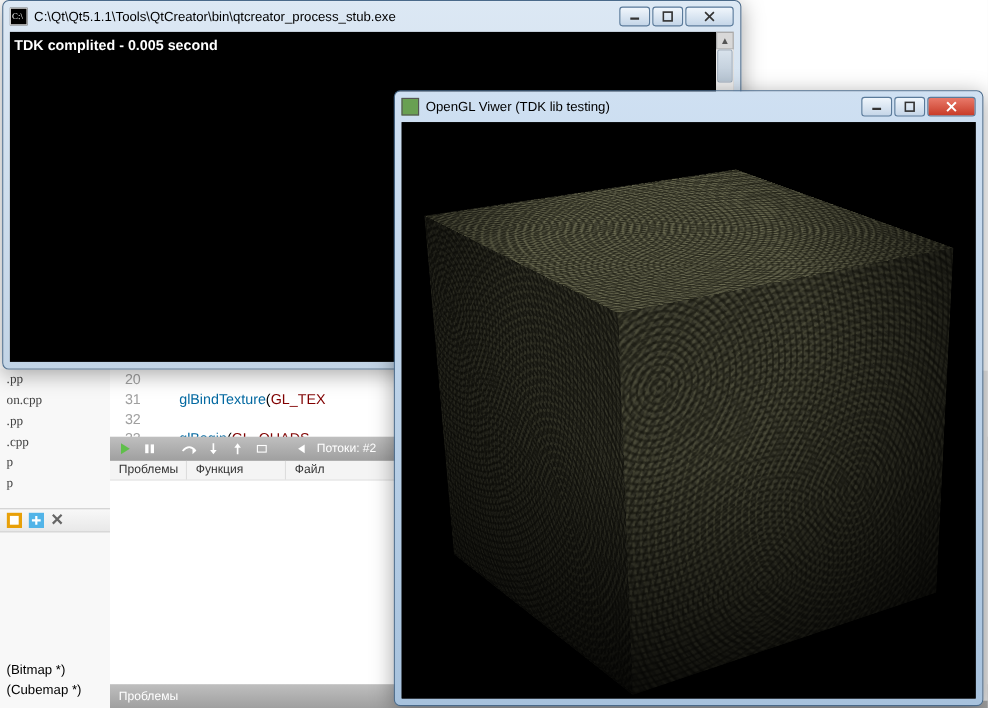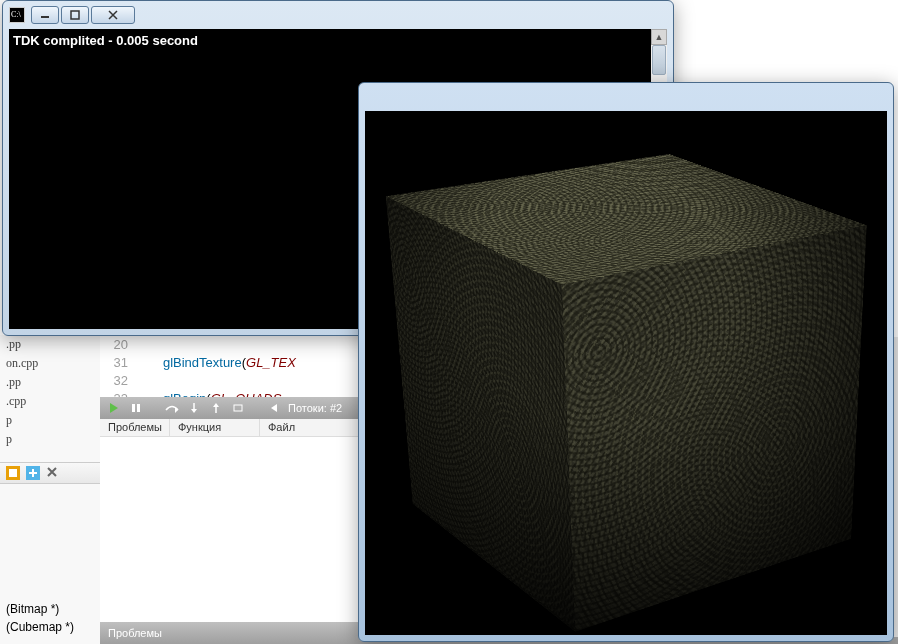--- a/index.html
+++ b/index.html
@@ -7,21 +7,21 @@
 
   
   .ide-back { position:absolute; left:0; top:0; width:898px; height:644px; background:#fff; }
   .ide-gutter { position:absolute; left:0; top:335px; width:100px; height:309px; background:#f8f8f8; font-size:12px; color:#444; }
   .ide-gutter div { padding:2px 6px; white-space:nowrap; overflow:hidden;font-family:Liberation Serif, serif; }
   .code-area { position:absolute; left:100px; top:337px; width:260px; height:60px; font-family:Consolas,monospace; font-size:13px; display:flex; }
   .ln-col { width:34px; text-align:right; color:#a0a0a0; padding-right:6px; background:#fff;}
   .ln-col div{height:18px;}
   .code-col div{height:18px; white-space:pre;}
   .fn { color:#0369a1;}
-  .en { color:#800000;font-style:italic;}
+  .en { color:#800000;}
   .locator { position:absolute; left:0; top:462px; width:100px; height:22px; background:linear-gradient(#f8f8f8,#e8e8e8); border-top:1px solid #ccc; border-bottom:1px solid #ccc; display:flex; align-items:center; gap:6px; padding:0 6px;}
   .locator .ico{width:14px;height:14px;display:inline-block;}
 
   .debug-bar { position:absolute; left:100px; top:397px; right:0; height:22px; background:linear-gradient(#bfbfbf,#9f9f9f); display:flex; align-items:center; font-size:11px; color:#fff; padding:0 6px; gap:6px;}
   .debug-bar .btn{width:16px;height:16px;display:flex;align-items:center;justify-content:center;}
   .debug-hdr { position:absolute; left:100px; top:419px; right:0; height:18px; background:#f4f4f4; border-bottom:1px solid #ddd; display:flex; font-size:11px; color:#333;}
   .debug-hdr div{padding:2px 8px;border-right:1px solid #ddd;}
   .debug-body { position:absolute; left:100px; top:437px; right:0; bottom:22px; background:#fff;}
   .bottom-status { position:absolute; left:100px; bottom:0; right:0; height:22px; background:linear-gradient(#bfbfbf,#9f9f9f); display:flex; align-items:center; font-size:11px; color:#fff; padding:0 8px; gap:10px;}
   .bottom-status .ic{width:14px;height:14px;}
@@ -206,20 +206,21 @@
         </svg>
       </span>
   </div>
 
   <div class="rscroll"></div>
 </div>
 
 <div class="win" style="left:2px;top:0;width:672px;height:336px;">
   <div class="titlebar">
     <span class="ticon cmd"></span>
+    <span class="ttxt">C:\Qt\Qt5.1.1\Tools\QtCreator\bin\qtcreator_process_stub.exe</span>
     <div class="wbtns">
       <div class="wbtn">
           <svg width="10" height="8">
             <line x1="1" y1="6" x2="9" y2="6" stroke="#333" stroke-width="2"></line>
           </svg>
         </div>
       <div class="wbtn">
           <svg width="10" height="10">
             <rect x="1" y="1" width="8" height="8" fill="none" stroke="#333" stroke-width="1.5"></rect>
           </svg>
@@ -237,20 +238,41 @@
       <div class="arr">▲</div>
       <div class="track">
           <div class="thumb"></div>
         </div>
       <div class="arr">▼</div>
     </div>
   </div>
 </div>
 
 <div class="win active red" style="left:358px;top:82px;width:536px;height:560px;">
+  <div class="titlebar">
+    <span class="ticon gl"></span>
+    <span class="ttxt">OpenGL Viwer (TDK lib testing)</span>
+    <div class="wbtns">
+      <div class="wbtn">
+          <svg width="10" height="8">
+            <line x1="1" y1="6" x2="9" y2="6" stroke="#333" stroke-width="2"></line>
+          </svg>
+        </div>
+      <div class="wbtn">
+          <svg width="10" height="10">
+            <rect x="1" y="1" width="8" height="8" fill="none" stroke="#333" stroke-width="1.5"></rect>
+          </svg>
+        </div>
+      <div class="wbtn wclose">
+          <svg width="12" height="10">
+            <path d="M2 1l8 8M10 1l-8 8" stroke="#fff" stroke-width="1.8"></path>
+          </svg>
+        </div>
+    </div>
+  </div>
   <div class="gl-body">
     <div class="cube-wrap">
       <div class="cube">
         <div class="face f-back"></div>
         <div class="face f-left"></div>
         <div class="face f-bot"></div>
         <div class="face f-right"></div>
         <div class="face f-front"></div>
         <div class="face f-top"></div>
       </div>

